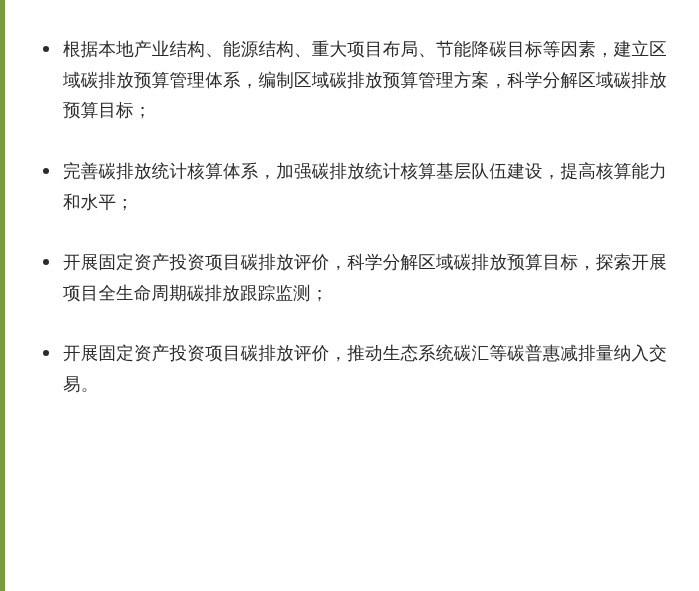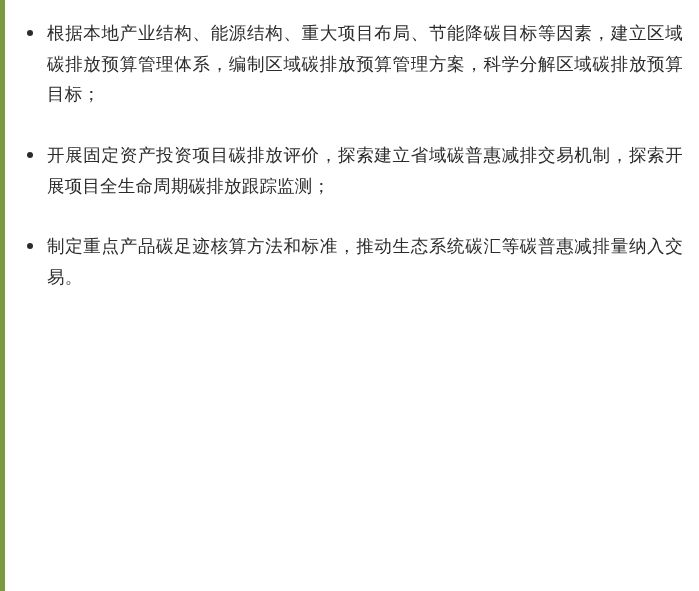--- a/index.html
+++ b/index.html
@@ -32,21 +32,21 @@
     position: absolute;
     left: 5px;
     top: 0;
     right: 0;
     bottom: 0;
     padding: 18px 16px 10px 14px;
     box-sizing: border-box;
   }
   ul.bullets {
     list-style: none;
-    margin: 0;
+    margin: 16px;
     padding: 0;
   }
   ul.bullets li {
     position: relative;
     padding-left: 28px;
     margin: 0 0 30px 0;
     font-size: 17.5px;
     line-height: 1.75;
     color: #2b2b2b;
     text-align: justify;
@@ -75,21 +75,25 @@
 <div class="page">
   <div class="left-rule"></div>
   <div class="content">
     <ul class="bullets">
       <li>
         <span class="dot"></span>
         <span class="para-text">根据本地产业结构、能源结构、重大项目布局、节能降碳目标等因素，建立区域碳排放预算管理体系，编制区域碳排放预算管理方案，科学分解区域碳排放预算目标；</span>
       </li>
       <li>
         <span class="dot"></span>
-        <span class="para-text">开展固定资产投资项目碳排放评价，探索建立省域碳普惠减排交易机制，探索开展项目全生命周期碳排放跟踪监测；</span>
+        <span class="para-text">完善碳排放统计核算体系，加强碳排放统计核算基层队伍建设，提高核算能力和水平；</span>
       </li>
       <li>
         <span class="dot"></span>
-        <span class="para-text">制定重点产品碳足迹核算方法和标准，推动生态系统碳汇等碳普惠减排量纳入交易。</span>
+        <span class="para-text">开展固定资产投资项目碳排放评价，科学分解区域碳排放预算目标，探索开展项目全生命周期碳排放跟踪监测；</span>
+      </li>
+      <li>
+        <span class="dot"></span>
+        <span class="para-text">开展固定资产投资项目碳排放评价，推动生态系统碳汇等碳普惠减排量纳入交易。</span>
       </li>
     </ul>
   </div>
 </div>
 
 </body></html>

